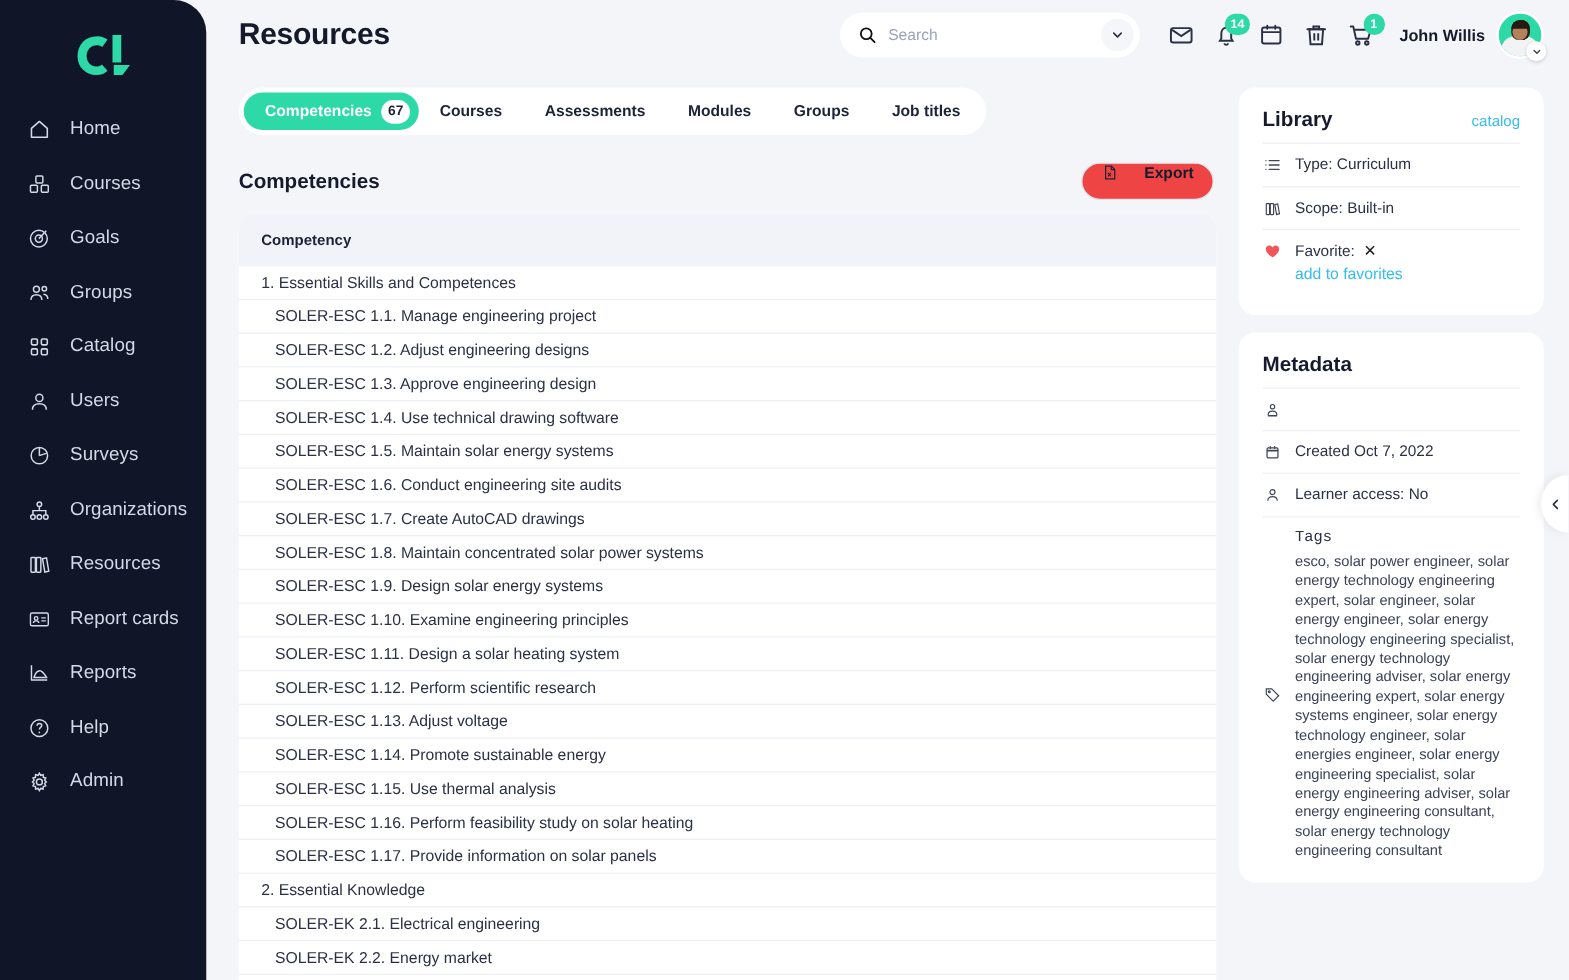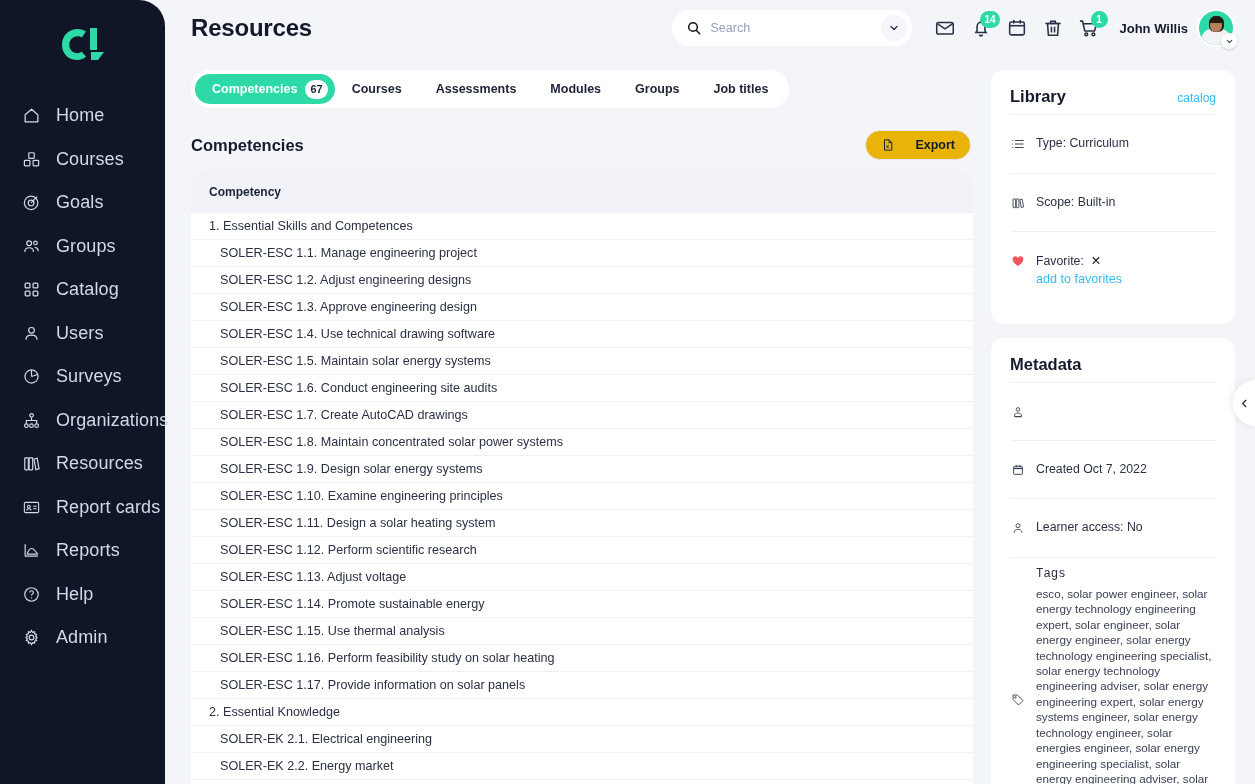--- a/index.html
+++ b/index.html
@@ -20,23 +20,23 @@
     border-bottom-right-radius: 0px;
     display: flex; flex-direction: column;
     flex: 0 0 165px;
     position: relative;
     z-index: 5;
   }
   .logo-wrap { height: 88px; display: flex; align-items: center; justify-content: center; }
   .logo { width: 46px; height: 36px; }
   .nav { display: flex; flex-direction: column; padding-top: 6px; }
   .nav-item {
-    display: flex; align-items: center; gap: 15px;
+    display: flex; gap: 15px;
     height: 43.5px; padding-left: 22px;
-    color: #d4d9e6; font-size: 18px; letter-spacing: .1px;
+    color: #d4d9e6; font-size: 15px; letter-spacing: .1px;
     cursor: pointer;
   }
   .nav-item .ico { width: 19px; height: 19px; flex: 0 0 19px; display:flex; align-items:center; justify-content:center; }
   .nav-item .ico svg { width: 19px; height: 19px; display:block; }
   .nav-bottom { margin-top: auto; padding-bottom: 14px; }
 
   
   .main { flex: 1 1 auto; height: 784px; position: relative; overflow: hidden; }
 
   .topbar {
@@ -108,21 +108,21 @@
   .tab .count {
     background: #fff; color: #1d2336; border-radius: 11px; min-width: 22px; height: 19px;
     font-size: 11px; font-weight: bold; display: flex; align-items: center; justify-content: center;
     padding: 0 5px;
   }
 
   .section-row { display: flex; align-items: center; margin-top: 22px; margin-bottom: 11px; padding-right: 2px; }
   .section-title { font-size: 16.5px; font-weight: bold; color: #151b2d; }
   .export-btn {
     margin-left: auto; height: 30px; border-radius: 15px; border: 1px solid #e1e4ec;
-    background: #eab308; display: flex; align-items: center; gap: 20px; padding: 0 15px;
+    background: #ef4444; display: flex; align-items: flex-start; gap: 20px; padding: 0 15px;
     font-size: 12.5px; font-weight: bold; color: #151b2d; cursor: pointer;
   }
   .export-btn svg { width: 14px; height: 14px; }
 
   .table-card {
     background: #fff; border-radius: 12px 12px 0 0; overflow: hidden;
     height: 618px;
   }
   .th-row {
     background: #f1f3f8; height: 42px; display: flex; align-items: center;
@@ -136,21 +136,21 @@
   .tr.group { padding-left: 18px; color: #2b3145; }
   .tr.child { padding-left: 29px; }
 
   
   .panel { background: #fff; border-radius: 13px; padding: 17px 19px 15px; margin-top: 14px; }
   .panel-head { display: flex; align-items: baseline; margin-bottom: 8px; }
   .panel-title { font-size: 16.5px; font-weight: bold; color: #151b2d; }
   .panel-link { margin-left: auto; font-size: 12px; color: #33bdf0; cursor: pointer; }
   .meta-row {
     display: flex; align-items: flex-start; gap: 11px;
-    padding: 21px 0; border-top: 1px solid #edeff5;
+    padding: 9px 0; border-top: 1px solid #edeff5;
   }
   .meta-row:first-of-type { border-top: 0; padding-top: 2px; }
   .meta-ico { width: 15px; flex: 0 0 15px; color: #3d4458; display:flex; align-items:center; justify-content:center; padding-top:1px; }
   .meta-ico svg { width: 14px; height: 14px; display:block; }
   .meta-body { flex: 1 1 auto; min-width: 0; font-size: 12.3px; color: #2b3145; line-height: 1.28; }
   .meta-label { font-size: 12.3px; color: #2b3145; }
   .meta-link { font-size: 12.6px; color: #33bdf0; cursor: pointer; display: block; margin-top: 2px; }
   .meta-sub { font-size: 12.3px; color: #2b3145; margin-top: 2px; }
   .fav-line { display: flex; align-items: center; gap: 7px; }
   .tags-label { font-size: 12.3px; color: #2b3145; margin-bottom: 3px; font-family: Liberation Mono, monospace; }

